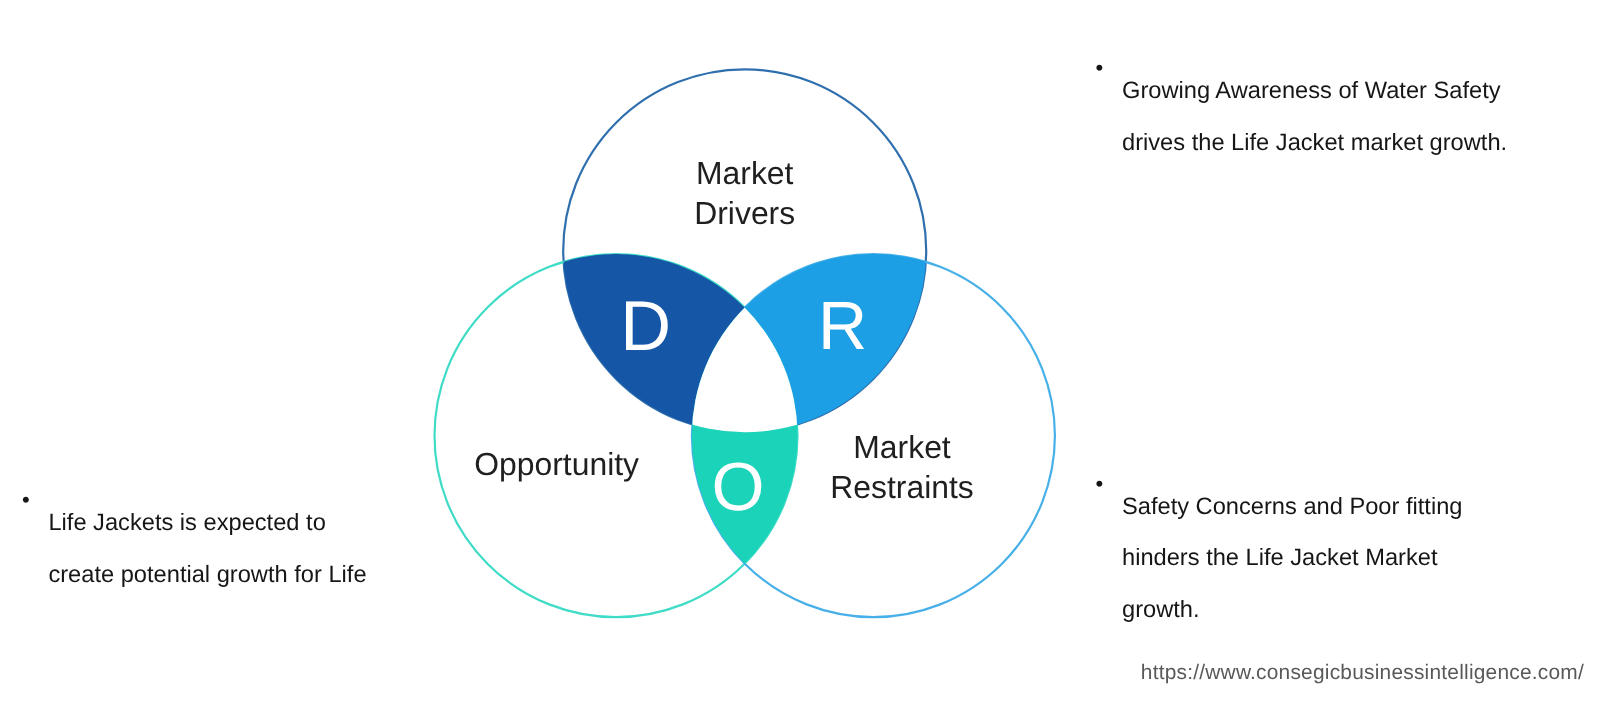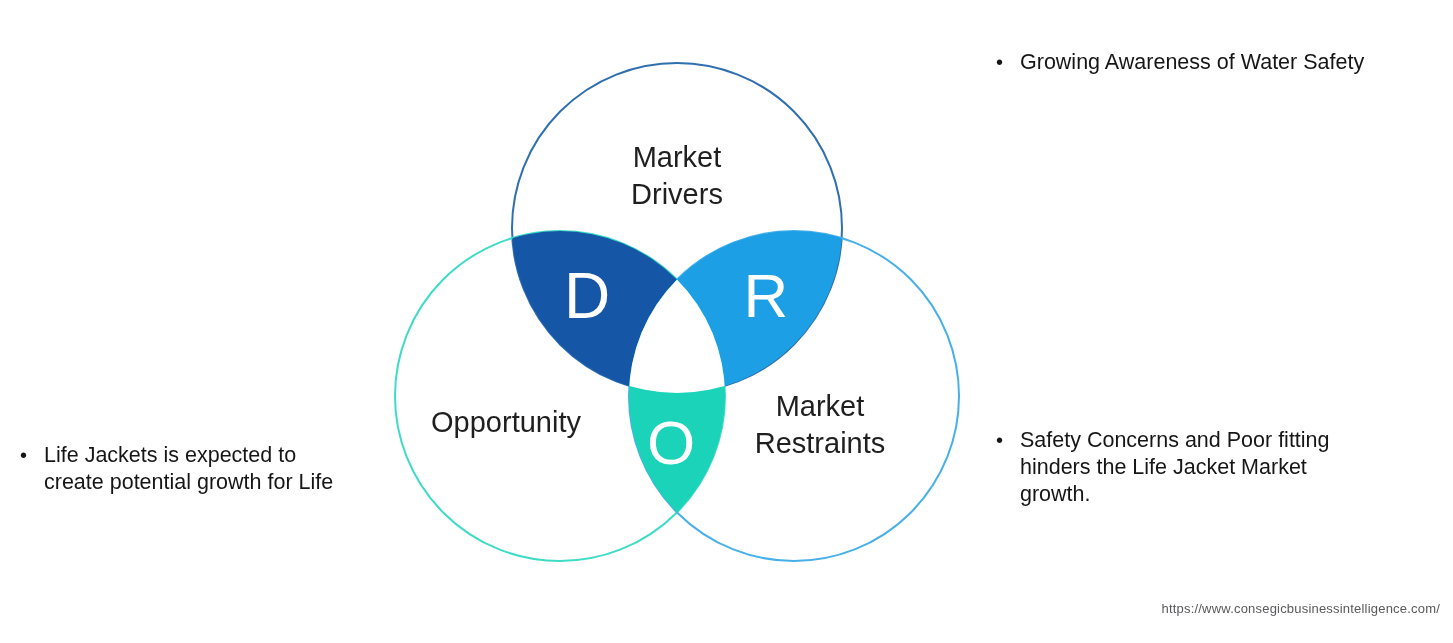--- a/index.html
+++ b/index.html
@@ -40,26 +40,27 @@
     line-height: 27px;
   }
   .bullet .marker {
     flex: 0 0 24px;
     width: 24px;
     font-size: 20px;
     line-height: 27px;
   }
   .bullet .lines div {
     white-space: nowrap;
+    margin-top: 20px;
   }
   .source-url {
     position: absolute;
     right: 13px;
     top: 601px;
-    font-size: 13px;
+    font-size: 19px;
     color: #58595b;
     letter-spacing: 0.2px;
   }
 </style>
 </head>
 <body>
 
 <div class="canvas">
 
   <svg class="venn" width="1453" height="643" viewBox="0 0 1453 643">
@@ -98,20 +99,21 @@
     <text class="circle-label" x="677" y="204" text-anchor="middle">Drivers</text>
     <text class="circle-label" x="506" y="432" text-anchor="middle">Opportunity</text>
     <text class="circle-label" x="820" y="416" text-anchor="middle">Market</text>
     <text class="circle-label" x="820" y="453" text-anchor="middle">Restraints</text>
   </svg>
 
   <div class="bullet" style="left:996px; top:49px;">
     <span class="marker">•</span>
     <div class="lines">
       <div>Growing Awareness of Water Safety</div>
+      <div>drives the Life Jacket market growth.</div>
     </div>
   </div>
 
   <div class="bullet" style="left:996px; top:427px;">
     <span class="marker">•</span>
     <div class="lines">
       <div>Safety Concerns and Poor fitting</div>
       <div>hinders the Life Jacket Market</div>
       <div>growth.</div>
     </div>

